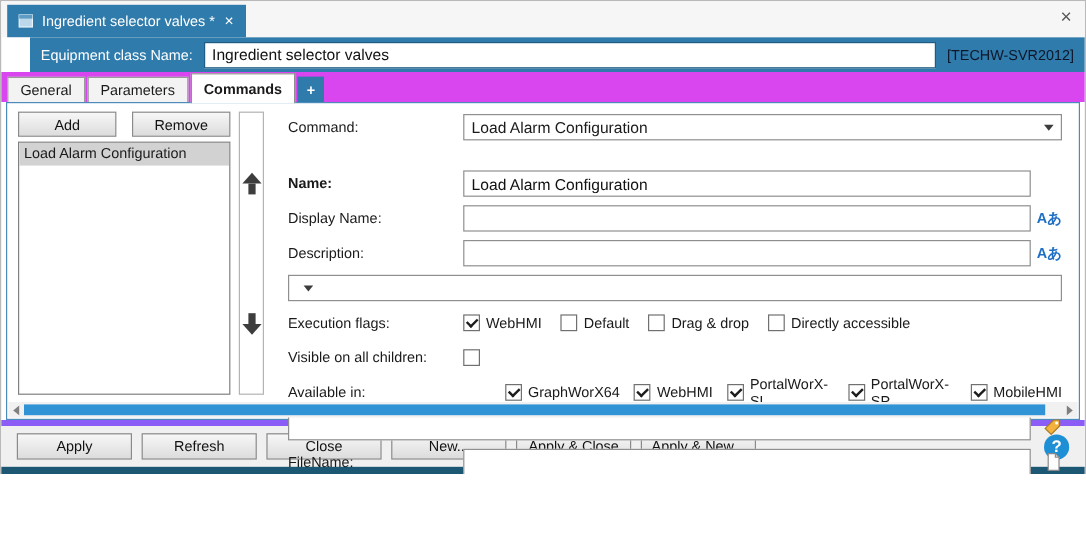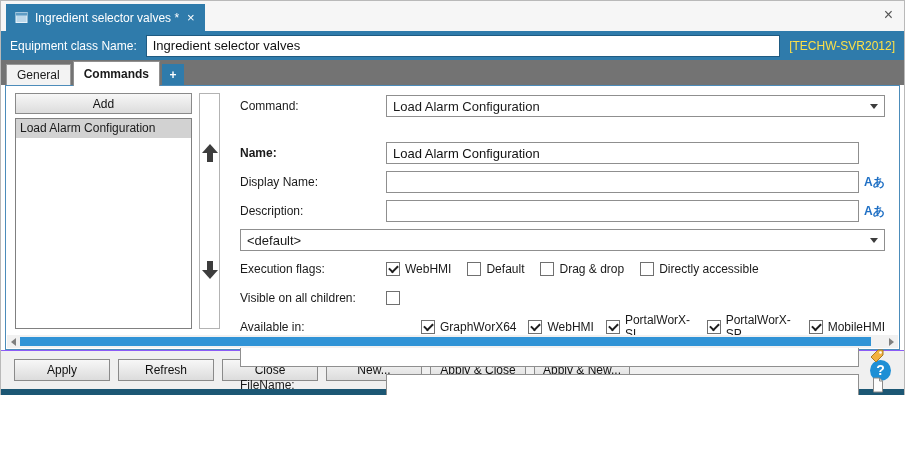--- a/index.html
+++ b/index.html
@@ -8,27 +8,27 @@
   .window { width:905px; height:395px; display:flex; flex-direction:column; border:1px solid #b9b9b9; border-bottom:none; background:#fff; overflow:hidden; }
 
   
   .doc-tabbar { height:30px; background:#f6f6f6; display:flex; align-items:flex-end; padding-left:5px; position:relative; flex-shrink:0; }
   .doc-tab { height:27px; background:#2f7bab; color:#fff; display:flex; align-items:center; gap:7px; padding:0 9px; cursor:default; }
   .doc-tab .title { font-size:12px; }
   .doc-tab .tab-close { font-size:13px; line-height:1; padding:0 1px; cursor:pointer; }
   .pane-close { position:absolute; right:11px; top:6px; font-size:16px; color:#555; cursor:pointer; line-height:1; }
 
   
-  .header-bar { height:29px; background:#2f7bab; display:flex; align-items:center; padding:0 9px; gap:9px; flex-shrink:0; }
+  .header-bar { height:29px; background:#2f7bab; display:flex; align-items:center; padding:0 9px; gap:9px; flex-shrink:0;margin-left:24px; }
   .header-bar .hlabel { color:#fff; white-space:nowrap; }
   .header-bar input { flex:1; height:22px; border:1px solid #1f5b82; padding:0 6px; font-family:inherit; font-size:13px; color:#111; }
-  .header-bar .server { color:#fde047; white-space:nowrap; }
-
-  
-  .tabstrip { height:25px; background:#737373; display:flex; align-items:flex-end; padding-left:5px; gap:2px; flex-shrink:0; position:relative; z-index:2; }
+  .header-bar .server { color:#0f172a; white-space:nowrap; }
+
+  
+  .tabstrip { height:25px; background:#d946ef; display:flex; align-items:flex-end; padding-left:5px; gap:2px; flex-shrink:0; position:relative; z-index:2; }
   .tab { height:21px; padding:0 10px; background:#f3f3f3; border:1px solid #9b9b9b; border-bottom:none; display:flex; align-items:center; font-size:12px; cursor:pointer; }
   .tab.active { height:25px; background:#fff; font-weight:bold; margin-bottom:-1px; border-color:#8f8f8f; }
   .tab.addtab { width:22px; padding:0; justify-content:center; background:#2f7bab; color:#fff; font-weight:bold; border-color:#2f7bab; }
 
   
   .tab-content { flex:1; margin:0 4px; border:1px solid #4c8cba; background:#fff; display:flex; flex-direction:column; min-height:0; position:relative; z-index:1; }
   .content-main { flex:1; display:flex; padding:7px 8px 6px 9px; min-height:0; }
 
   .left-col { width:177px; display:flex; flex-direction:column; flex-shrink:0; }
   .left-buttons { display:flex; gap:13px; margin-bottom:4px; }
@@ -70,21 +70,21 @@
   .hscroll { height:13px; margin:0 1px 1px; background:#f1f1f1; position:relative; flex-shrink:0; }
   .hs-arrow { position:absolute; top:0; width:13px; height:13px; display:flex; align-items:center; justify-content:center; cursor:pointer; }
   .hs-arrow.left { left:0; }
   .hs-arrow.right { right:0; }
   .hs-tri { width:0; height:0; border-top:4px solid transparent; border-bottom:4px solid transparent; }
   .hs-arrow.left .hs-tri { border-right:5px solid #7f7f7f; }
   .hs-arrow.right .hs-tri { border-left:5px solid #7f7f7f; }
   .hs-thumb { position:absolute; left:13px; right:27px; top:2px; bottom:2px; background:#3093d6; cursor:pointer; }
 
   
-  .footer { height:39px; background:#f0f0f0; border-top:1px solid #8b5cf6; display:flex; align-items:center; padding:0 13px; gap:8px; flex-shrink:0; }
+  .footer { height:39px; background:#f0f0f0; border-top:5px solid #8b5cf6; display:flex; align-items:center; padding:0 13px; gap:8px; flex-shrink:0; }
   .footer .btn { width:96px; height:22px; }
   .help-circle { margin-left:auto; width:21px; height:21px; border-radius:50%; background:#1e8fd5; color:#fff; font-weight:bold; font-size:14px; display:flex; align-items:center; justify-content:center; cursor:pointer; }
 
   .teal-strip { height:6px; background:#1c5774; flex-shrink:0; }
 </style>
 </head>
 <body>
 
 <div class="window">
 
@@ -103,30 +103,32 @@
   </div>
 
   <div class="header-bar">
     <span class="hlabel">Equipment class Name:</span>
     <input type="text" value="Ingredient selector valves" style="">
     <span class="server">[TECHW-SVR2012]</span>
   </div>
 
   <div class="tabstrip">
     <div class="tab">General</div>
+    <div class="tab">Parameters</div>
     <div class="tab active">Commands</div>
     <div class="tab addtab">+</div>
   </div>
 
   <div class="tab-content">
     <div class="content-main">
 
       <div class="left-col">
         <div class="left-buttons">
           <button class="btn">Add</button>
+          <button class="btn">Remove</button>
         </div>
         <div class="listbox">
           <div class="list-item selected">Load Alarm Configuration</div>
         </div>
       </div>
 
       <div class="mover">
         <div class="arrow up">
             <i class="tri"></i>
             <i class="stem"></i>
@@ -173,21 +175,20 @@
             <input class="tinput" type="text" value="" style="">
             <span class="row-icon">
                 <span class="loc-icon">Aあ</span>
               </span>
           </div>
         </div>
 
         <div class="frow">
           <div class="fctrl">
             <div class="dropdown">
-              <span class="dd-value">&lt;default&gt;</span>
               <i class="dd-tri"></i>
             </div>
           </div>
         </div>
 
         <div class="frow">
           <span class="flabel">Execution flags:</span>
           <div class="fctrl">
             <div class="cbgroup wide">
               <span class="cb">

